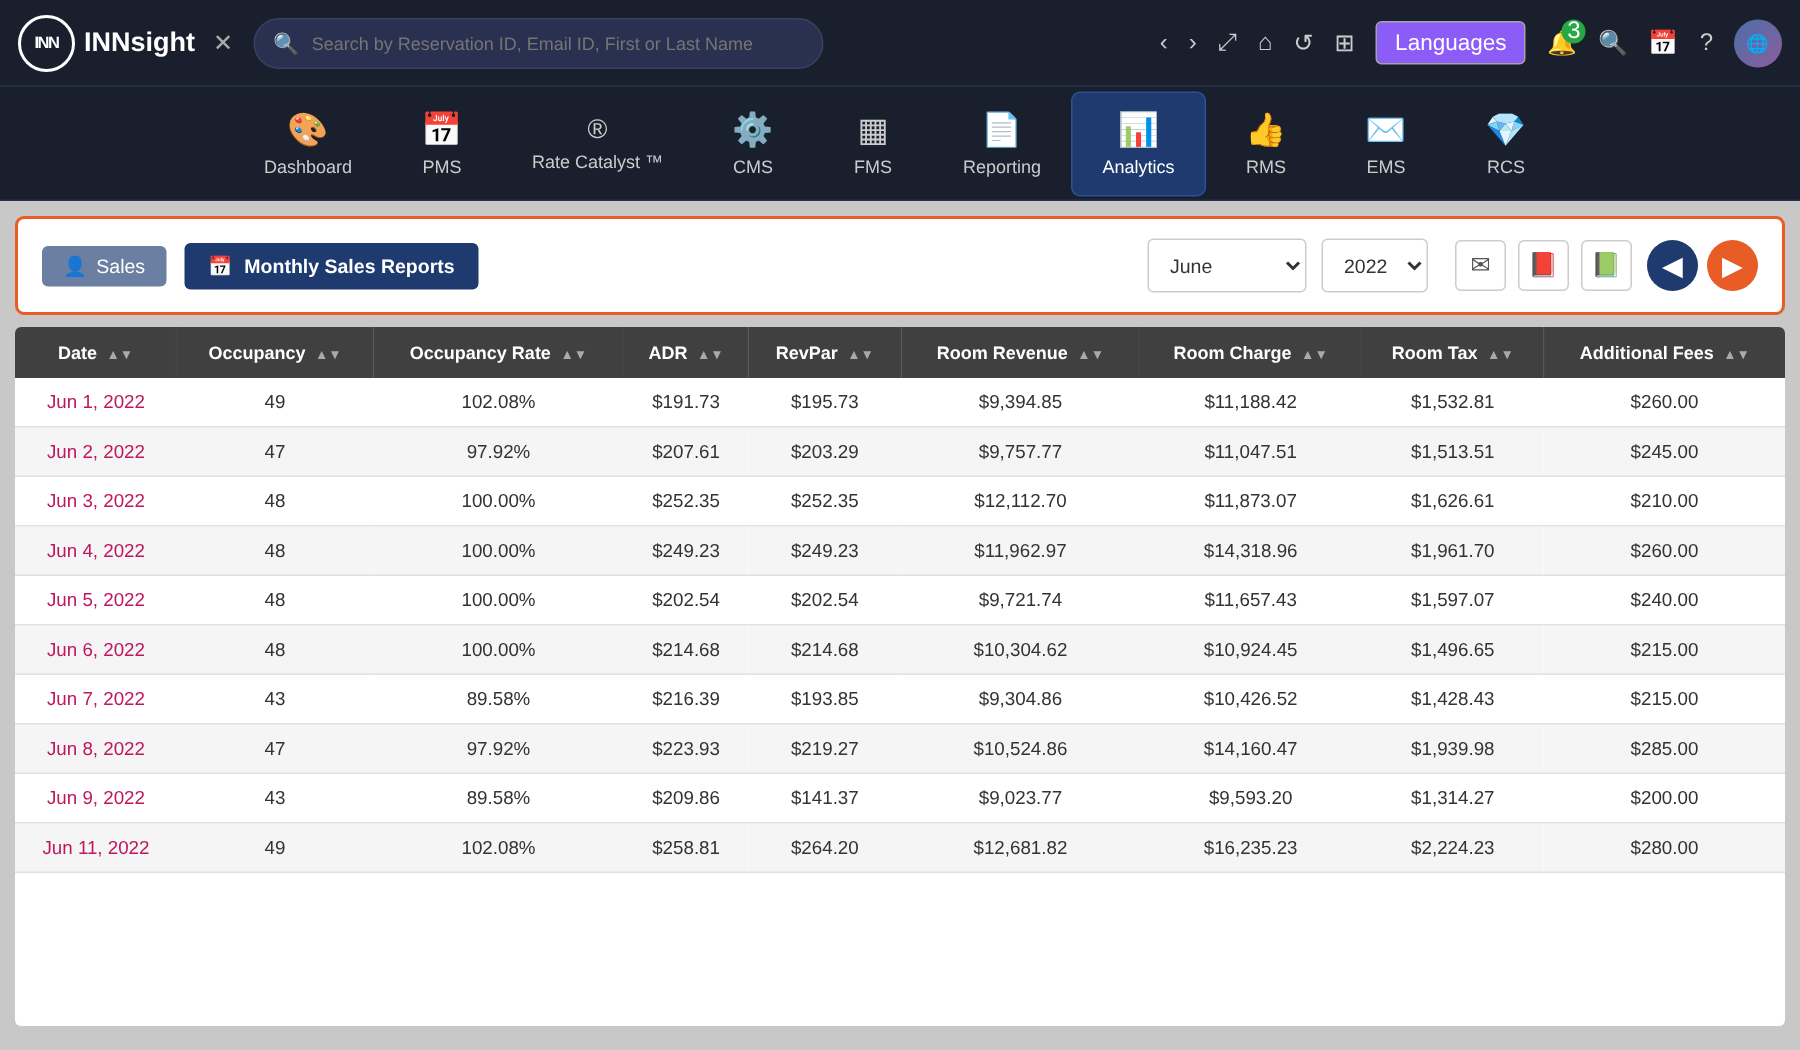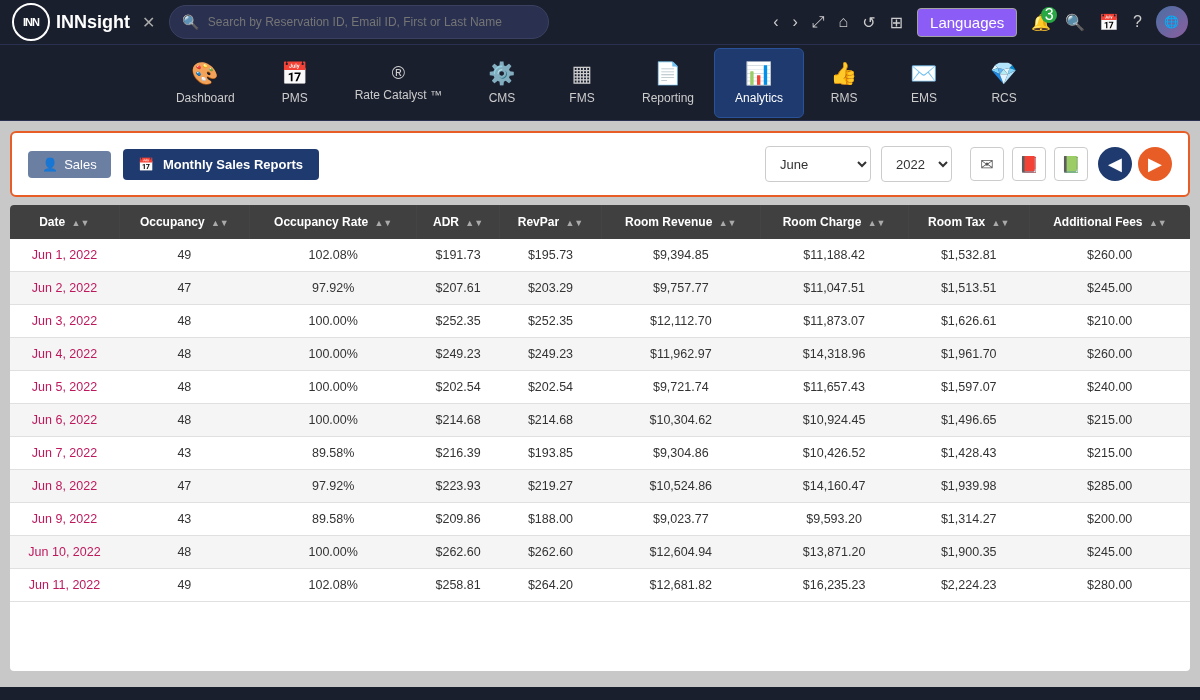--- a/index.html
+++ b/index.html
@@ -1,21 +1,21 @@
 <!DOCTYPE html>
 <html><head>
   <meta charset="utf-8">
   <style>
     * { box-sizing: border-box; margin: 0; padding: 0; }
     body { font-family: Arial, sans-serif; background: #1a1f2e; width: 1200px; height: 700px; overflow: hidden; }
 
     
     .top-bar {
       background: #1a1f2e;
-      height: 45px;
+      height: 58px;
       display: flex;
       align-items: center;
       padding: 0 12px;
       gap: 10px;
       border-bottom: 1px solid #2a3050;
     }
     .logo {
       display: flex;
       align-items: center;
       gap: 6px;
@@ -394,36 +394,25 @@
             <td>$10,524.86</td>
             <td>$14,160.47</td>
             <td>$1,939.98</td>
             <td>$285.00</td>
           </tr>
           <tr>
             <td>Jun 9, 2022</td>
             <td>43</td>
             <td>89.58%</td>
             <td>$209.86</td>
-            <td>$188.00</td>
+            <td>$141.37</td>
             <td>$9,023.77</td>
             <td>$9,593.20</td>
             <td>$1,314.27</td>
             <td>$200.00</td>
-          </tr>
-          <tr>
-            <td>Jun 10, 2022</td>
-            <td>48</td>
-            <td>100.00%</td>
-            <td>$262.60</td>
-            <td>$262.60</td>
-            <td>$12,604.94</td>
-            <td>$13,871.20</td>
-            <td>$1,900.35</td>
-            <td>$245.00</td>
           </tr>
           <tr>
             <td>Jun 11, 2022</td>
             <td>49</td>
             <td>102.08%</td>
             <td>$258.81</td>
             <td>$264.20</td>
             <td>$12,681.82</td>
             <td>$16,235.23</td>
             <td>$2,224.23</td>

